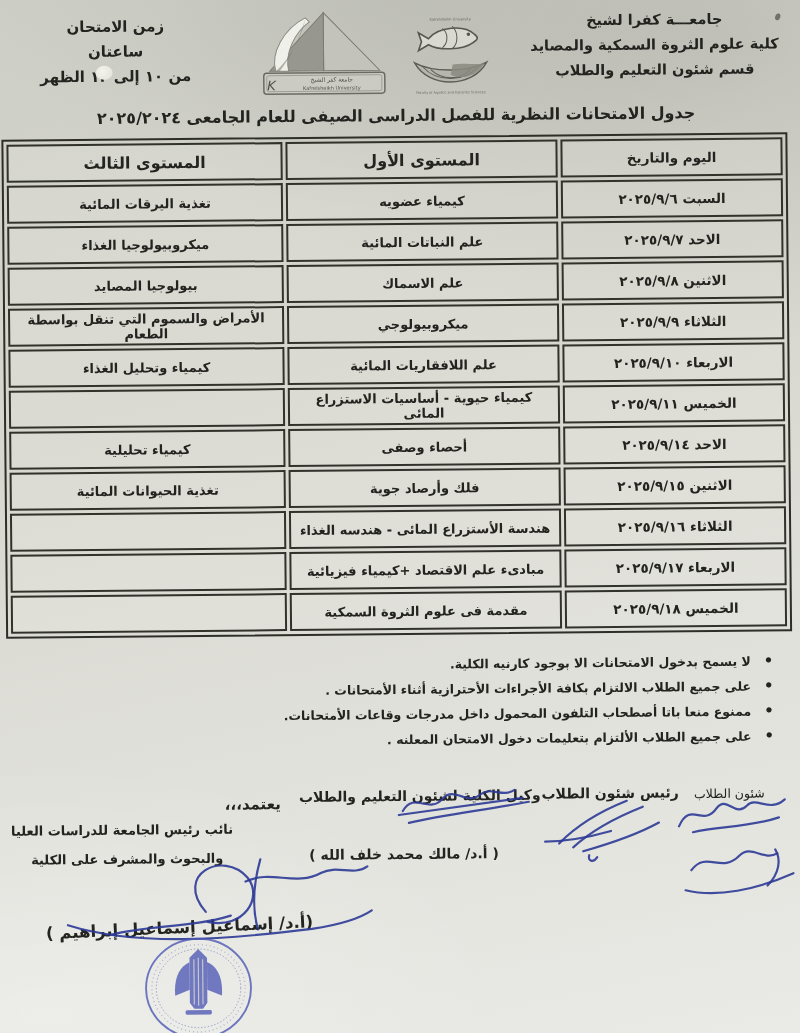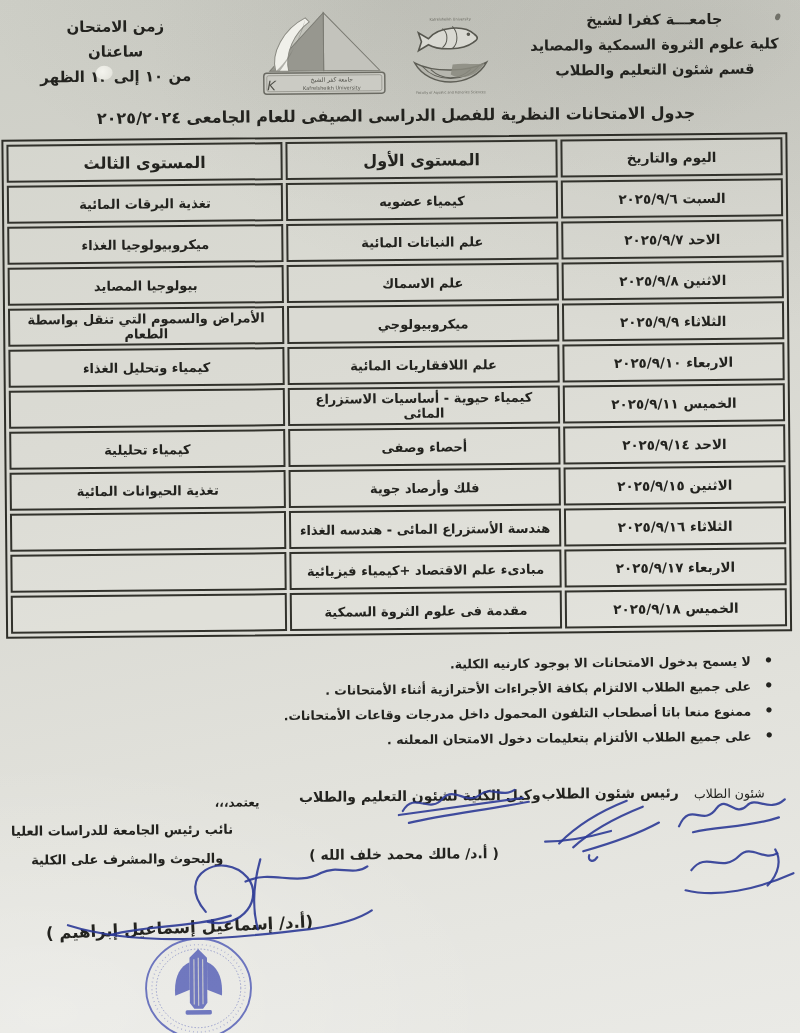--- a/index.html
+++ b/index.html
@@ -39,21 +39,21 @@
 
   
   .notes{top:656px;right:28px;width:528px;font-size:12.5px;font-weight:700;line-height:17px}
   .note{display:flex;gap:13px;margin-bottom:8px;align-items:flex-start}
   .note .bullet{font-size:15px;line-height:15px;margin-top:1px}
 
   
   .t-affairs{right:38px;top:789px;font-size:12.5px;font-weight:400}
   .t-head{right:124px;top:787px;font-size:14px;font-weight:700}
   .t-vice{right:262px;top:788px;font-size:14px;font-weight:700}
-  .t-approved{left:212px;top:794px;font-size:12px;font-weight:700}
+  .t-approved{left:222px;top:794px;font-size:15px;font-weight:700}
   .t-vp1{left:30px;top:820px;width:200px;text-align:center;font-size:13px;font-weight:700;white-space:nowrap}
   .t-vp2{left:30px;top:849px;width:190px;text-align:center;font-size:13px;font-weight:700;white-space:nowrap}
   .t-vice-name{left:306px;top:846px;font-size:14px;font-weight:700;white-space:nowrap}
   .t-vp-name{left:42px;top:916px;font-size:16.5px;font-weight:700;white-space:nowrap;transform:rotate(-2deg)}
   svg.ink{position:absolute;overflow:visible}
   .ink path{fill:none;stroke:#2c3a96;stroke-width:2.2;stroke-linecap:round;opacity:.9}
   .stamp{position:absolute;left:110px;top:931px}
 </style>
 </head>
 <body>

